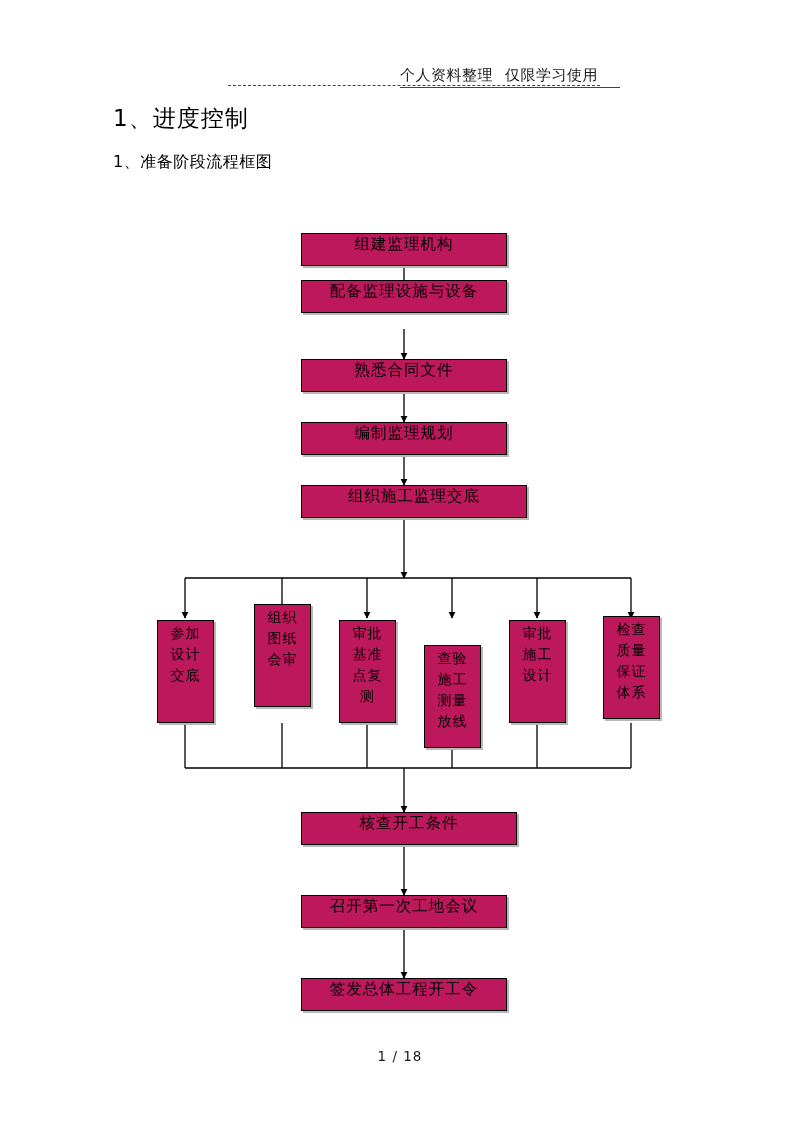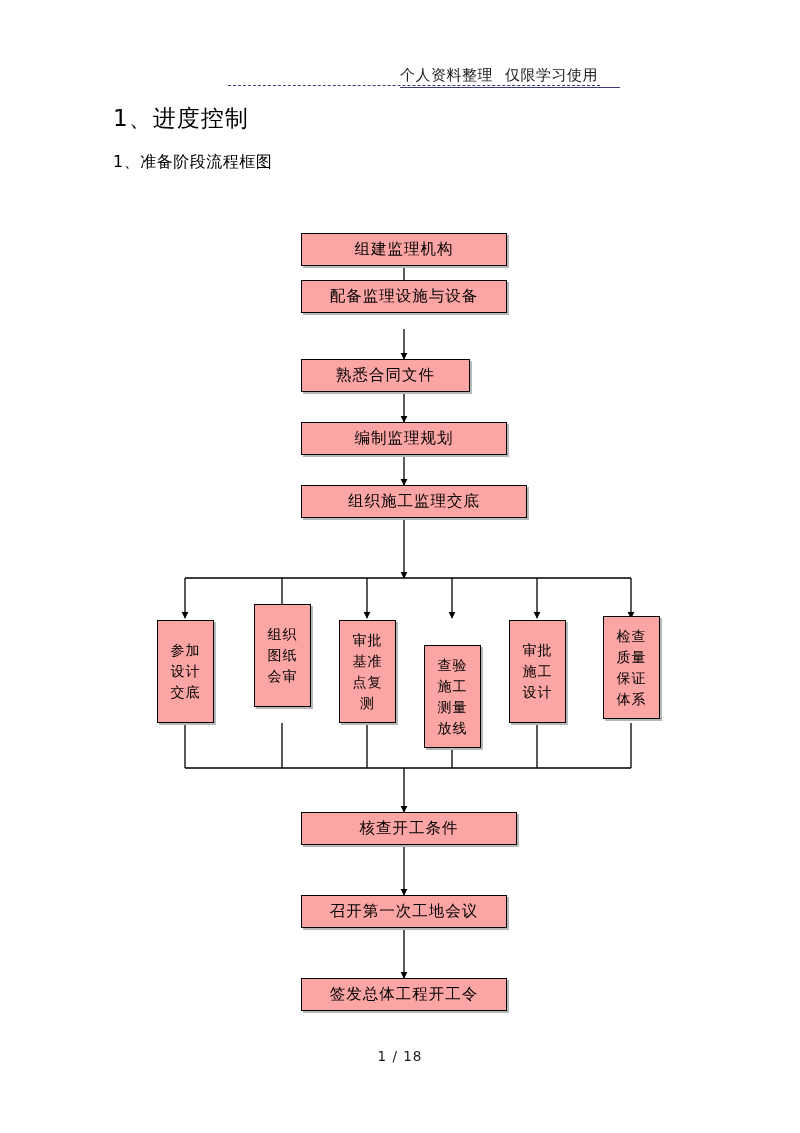--- a/index.html
+++ b/index.html
@@ -75,24 +75,23 @@
     height: 1133px;
     pointer-events: none;
   }
   .flow svg { display: block; }
 
   
   .node {
     position: absolute;
     box-sizing: border-box;
     border: 1.2px solid #000000;
-    background: #fca5a5;
+    background: #be185d;
     box-shadow: 2px 2px 0 0 #b8b8b8;
     display: flex;
-    align-items: center;
     justify-content: center;
     text-align: center;
   }
   .node-main {
     height: 33px;
     font-size: 15.5px;
     letter-spacing: 1px;
     white-space: nowrap;
   }
   .node-branch {
@@ -173,21 +172,21 @@
     </g>
   </svg>
 </div>
 
 <div class="node node-main" style="left:301px; top:233px; width:206px;">
   <span>组建监理机构</span>
 </div>
 <div class="node node-main" style="left:301px; top:280px; width:206px;">
   <span>配备监理设施与设备</span>
 </div>
-<div class="node node-main" style="left:301px; top:359px; width:169px;">
+<div class="node node-main" style="left:301px; top:359px; width:206px;">
   <span>熟悉合同文件</span>
 </div>
 <div class="node node-main" style="left:301px; top:422px; width:206px;">
   <span>编制监理规划</span>
 </div>
 <div class="node node-main" style="left:301px; top:485px; width:226px;">
   <span>组织施工监理交底</span>
 </div>
 
 <div class="node node-branch" style="left:157px; top:620px; width:57px; height:103px;">

